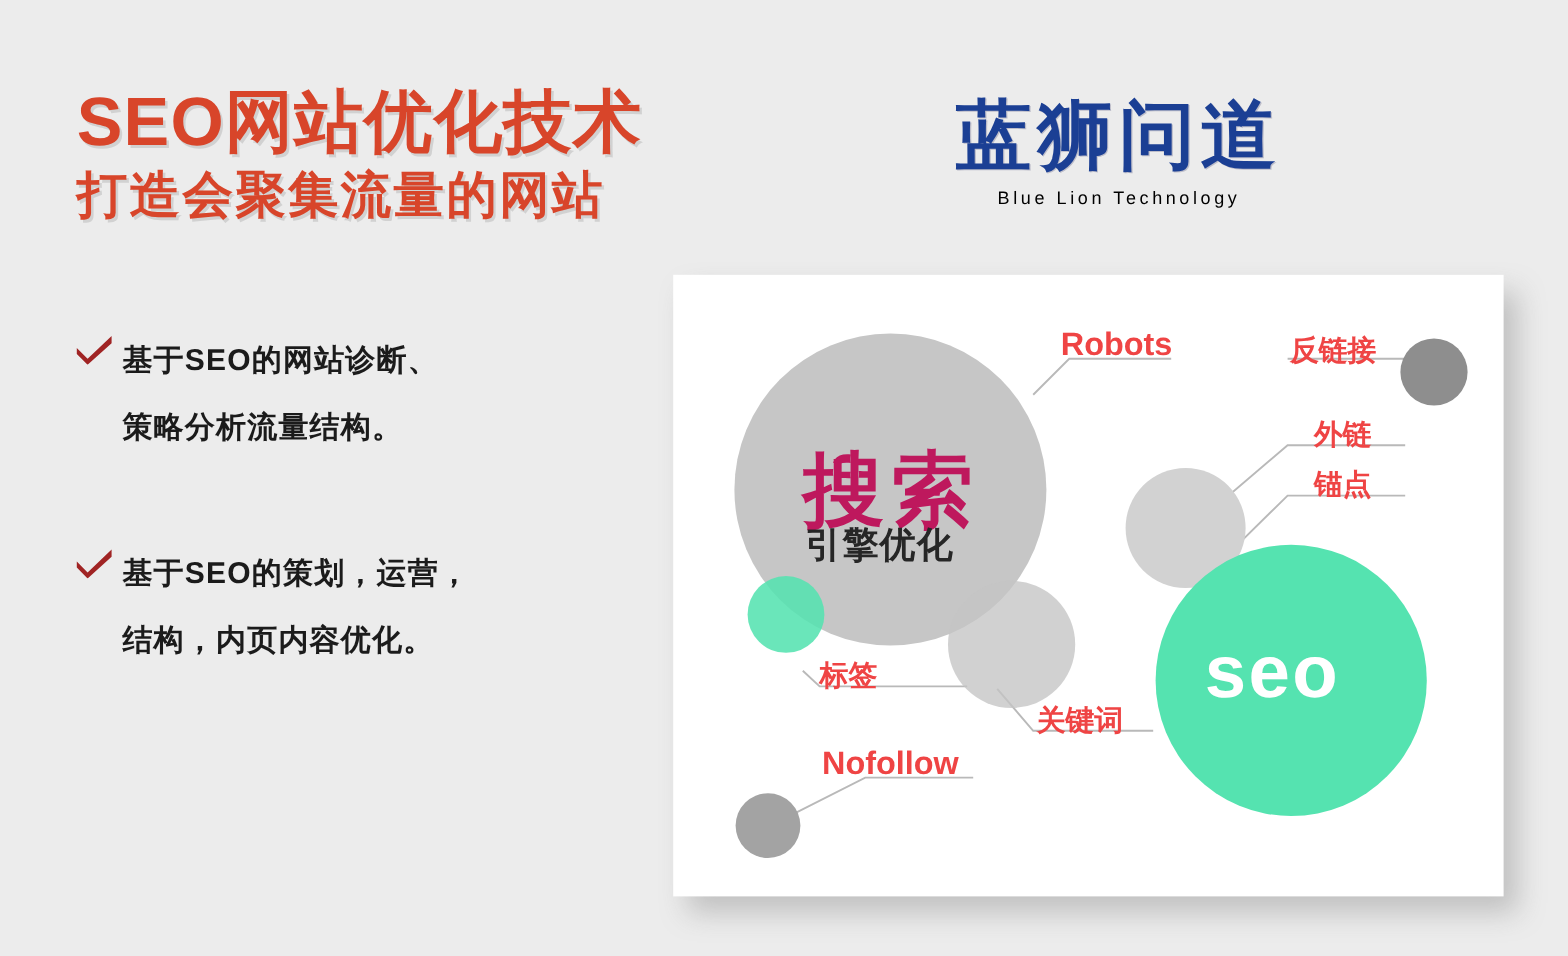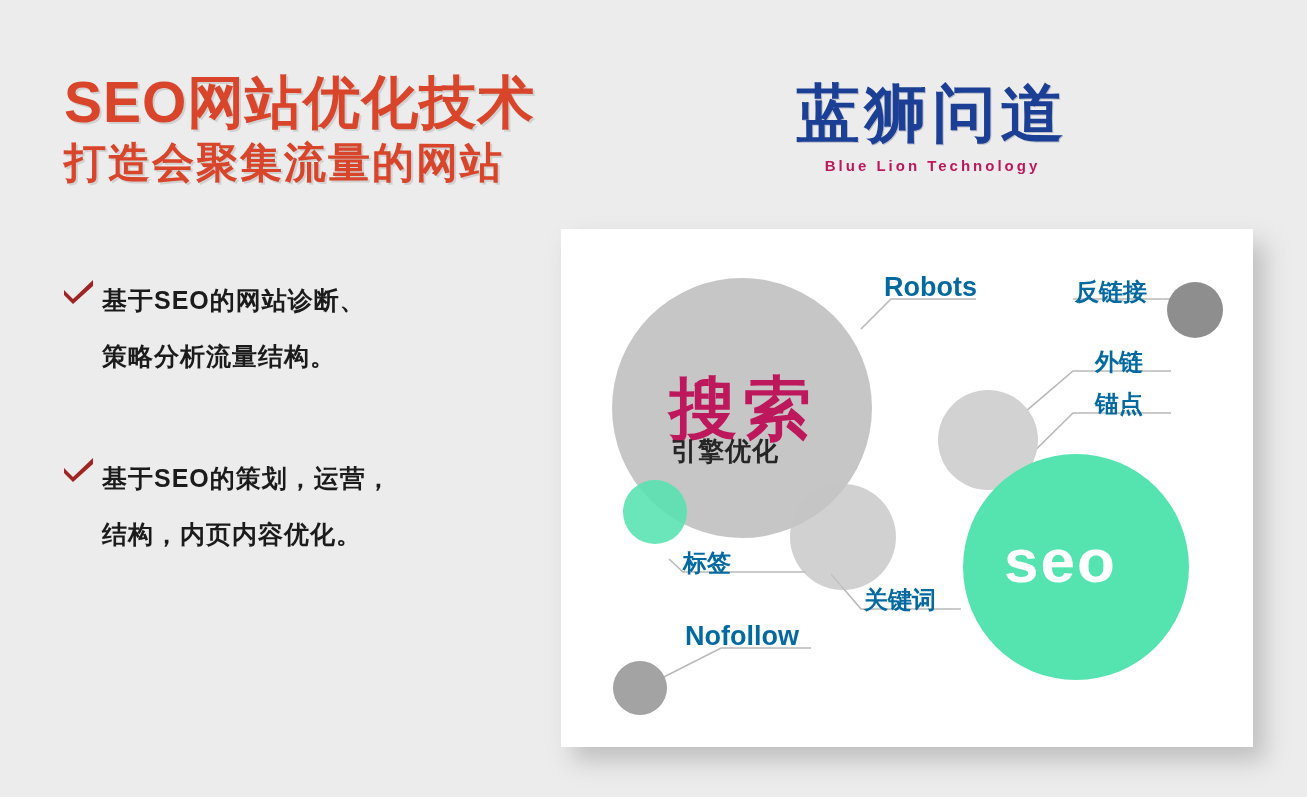--- a/index.html
+++ b/index.html
@@ -25,21 +25,21 @@
   }
 
   
   .logo{position:absolute;left:775px;top:78px;text-align:center;width:315px;}
   .logo .cn{
     font-size:63px;line-height:70px;font-weight:bold;color:#1b3f94;
     letter-spacing:5px;white-space:nowrap;
     text-shadow:1px 1px 0 rgba(120,120,150,.4);
   }
   .logo .en{
-    font-size:15px;line-height:20px;font-weight:bold;color:#be185d;
+    font-size:15px;line-height:20px;font-weight:normal;color:#000000;
     letter-spacing:3px;margin-top:8px;white-space:nowrap;
   }
 
   
   .bullets{position:absolute;left:62px;top:272px;width:470px;}
   .bullet{display:flex;align-items:flex-start;margin-bottom:66px;}
   .tick{width:40px;flex:0 0 40px;padding-top:6px;}
   .tick svg{display:block;}
   .btext{
     font-size:25px;line-height:56px;font-weight:bold;color:#1b1b1b;
@@ -50,21 +50,21 @@
   
   .card{
     position:absolute;left:561px;top:229px;width:692px;height:518px;
     background:#ffffff;
     box-shadow:12px 14px 22px rgba(120,120,120,.38);
   }
   .canvas{position:absolute;left:0;top:0;width:692px;height:518px;overflow:hidden;}
   .canvas svg{display:block;}
 
   .lbl{
-    position:absolute;font-weight:bold;color:#0369a1;white-space:nowrap;
+    position:absolute;font-weight:bold;color:#ef4444;white-space:nowrap;
     letter-spacing:0px;
   }
   .lbl.cn{font-size:24px;}
   .lbl.en{font-size:27px;}
 </style>
 </head>
 <body>
 
 <div class="stage">
 
@@ -138,21 +138,21 @@
         <circle cx="515" cy="338" r="113" fill="#55e3b0"></circle>
 
         <circle cx="634" cy="81" r="28" fill="#8e8e8e"></circle>
 
         <circle cx="79" cy="459" r="27" fill="#a3a3a3"></circle>
 
       </svg>
     </div>
 
     <div class="lbl" style="left:108px;top:135px;font-size:68px;letter-spacing:6px;color:#be185d;text-align:right;">搜索</div>
-    <div class="lbl" style="left:110px;top:205px;font-size:26px;letter-spacing:1px;color:#262626;">引擎优化</div>
+    <div class="lbl" style="left:110px;top:205px;font-size:30px;letter-spacing:1px;color:#262626;">引擎优化</div>
     <div class="lbl" style="left:443px;top:296px;font-size:62px;color:#ffffff;letter-spacing:2px;">seo</div>
 
     <div class="lbl en" style="left:323px;top:43px;">Robots</div>
     <div class="lbl cn" style="left:514px;top:47px;text-align:right;">反链接</div>
     <div class="lbl cn" style="left:534px;top:117px;">外链</div>
     <div class="lbl cn" style="left:534px;top:159px;">锚点</div>
     <div class="lbl cn" style="left:122px;top:318px;">标签</div>
     <div class="lbl cn" style="left:303px;top:355px;">关键词</div>
     <div class="lbl en" style="left:124px;top:392px;text-align:center;">Nofollow</div>
 

